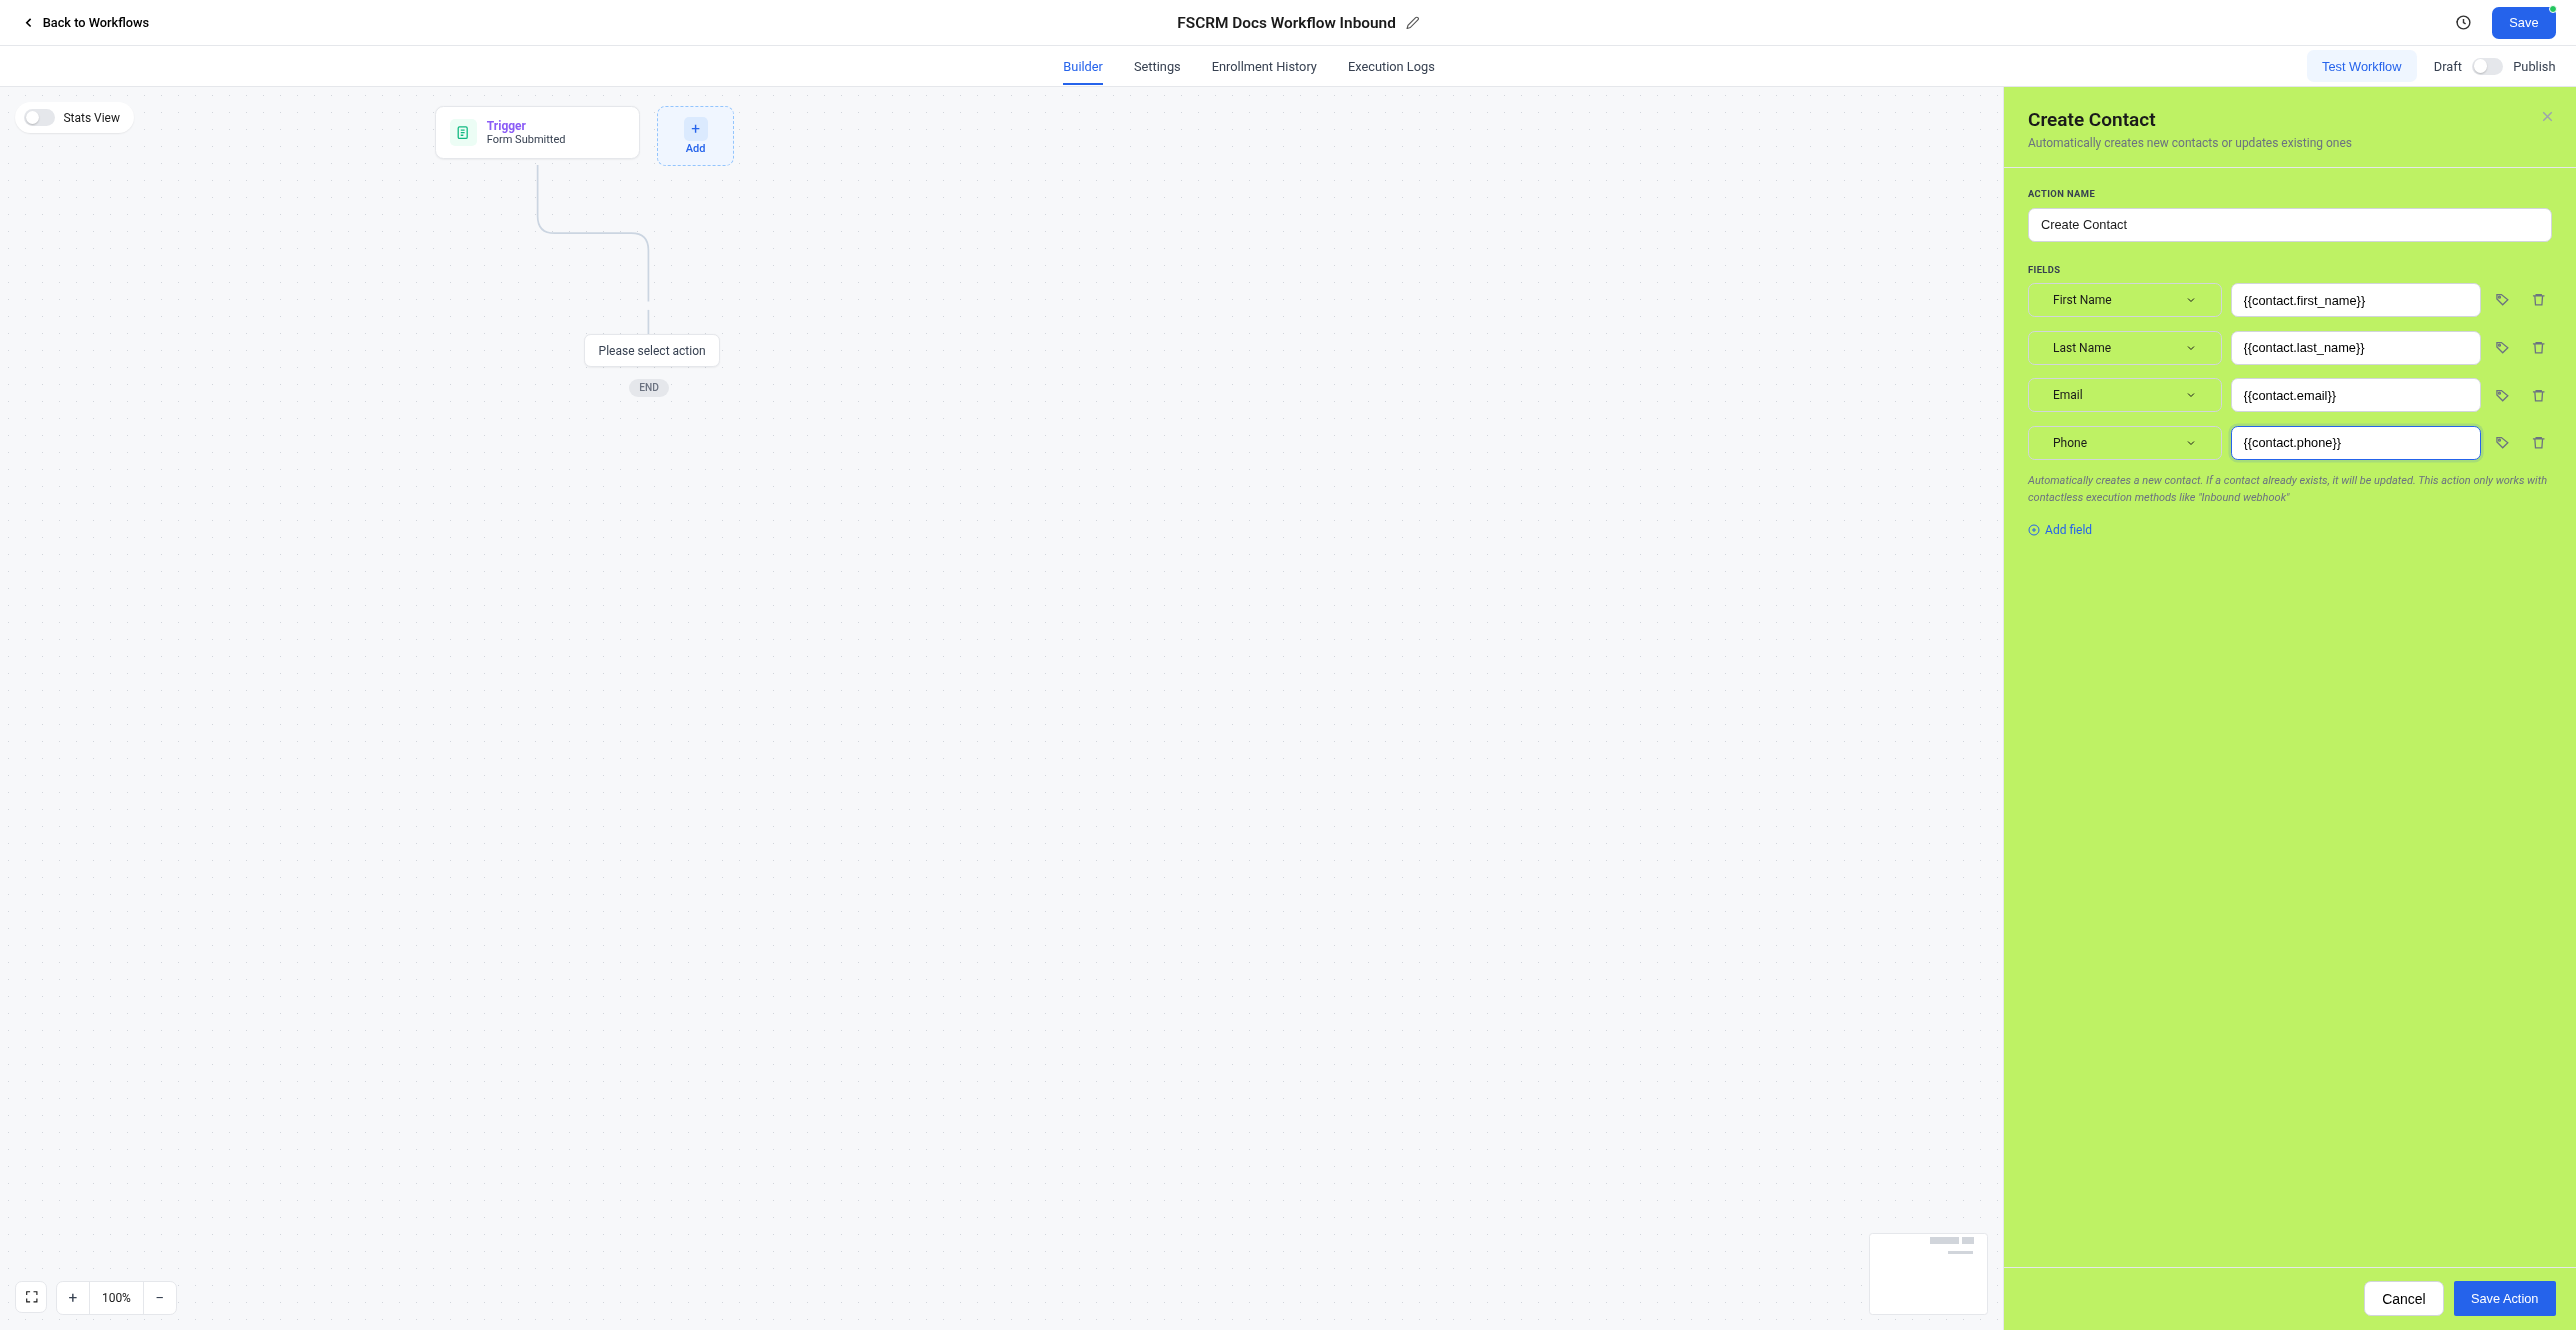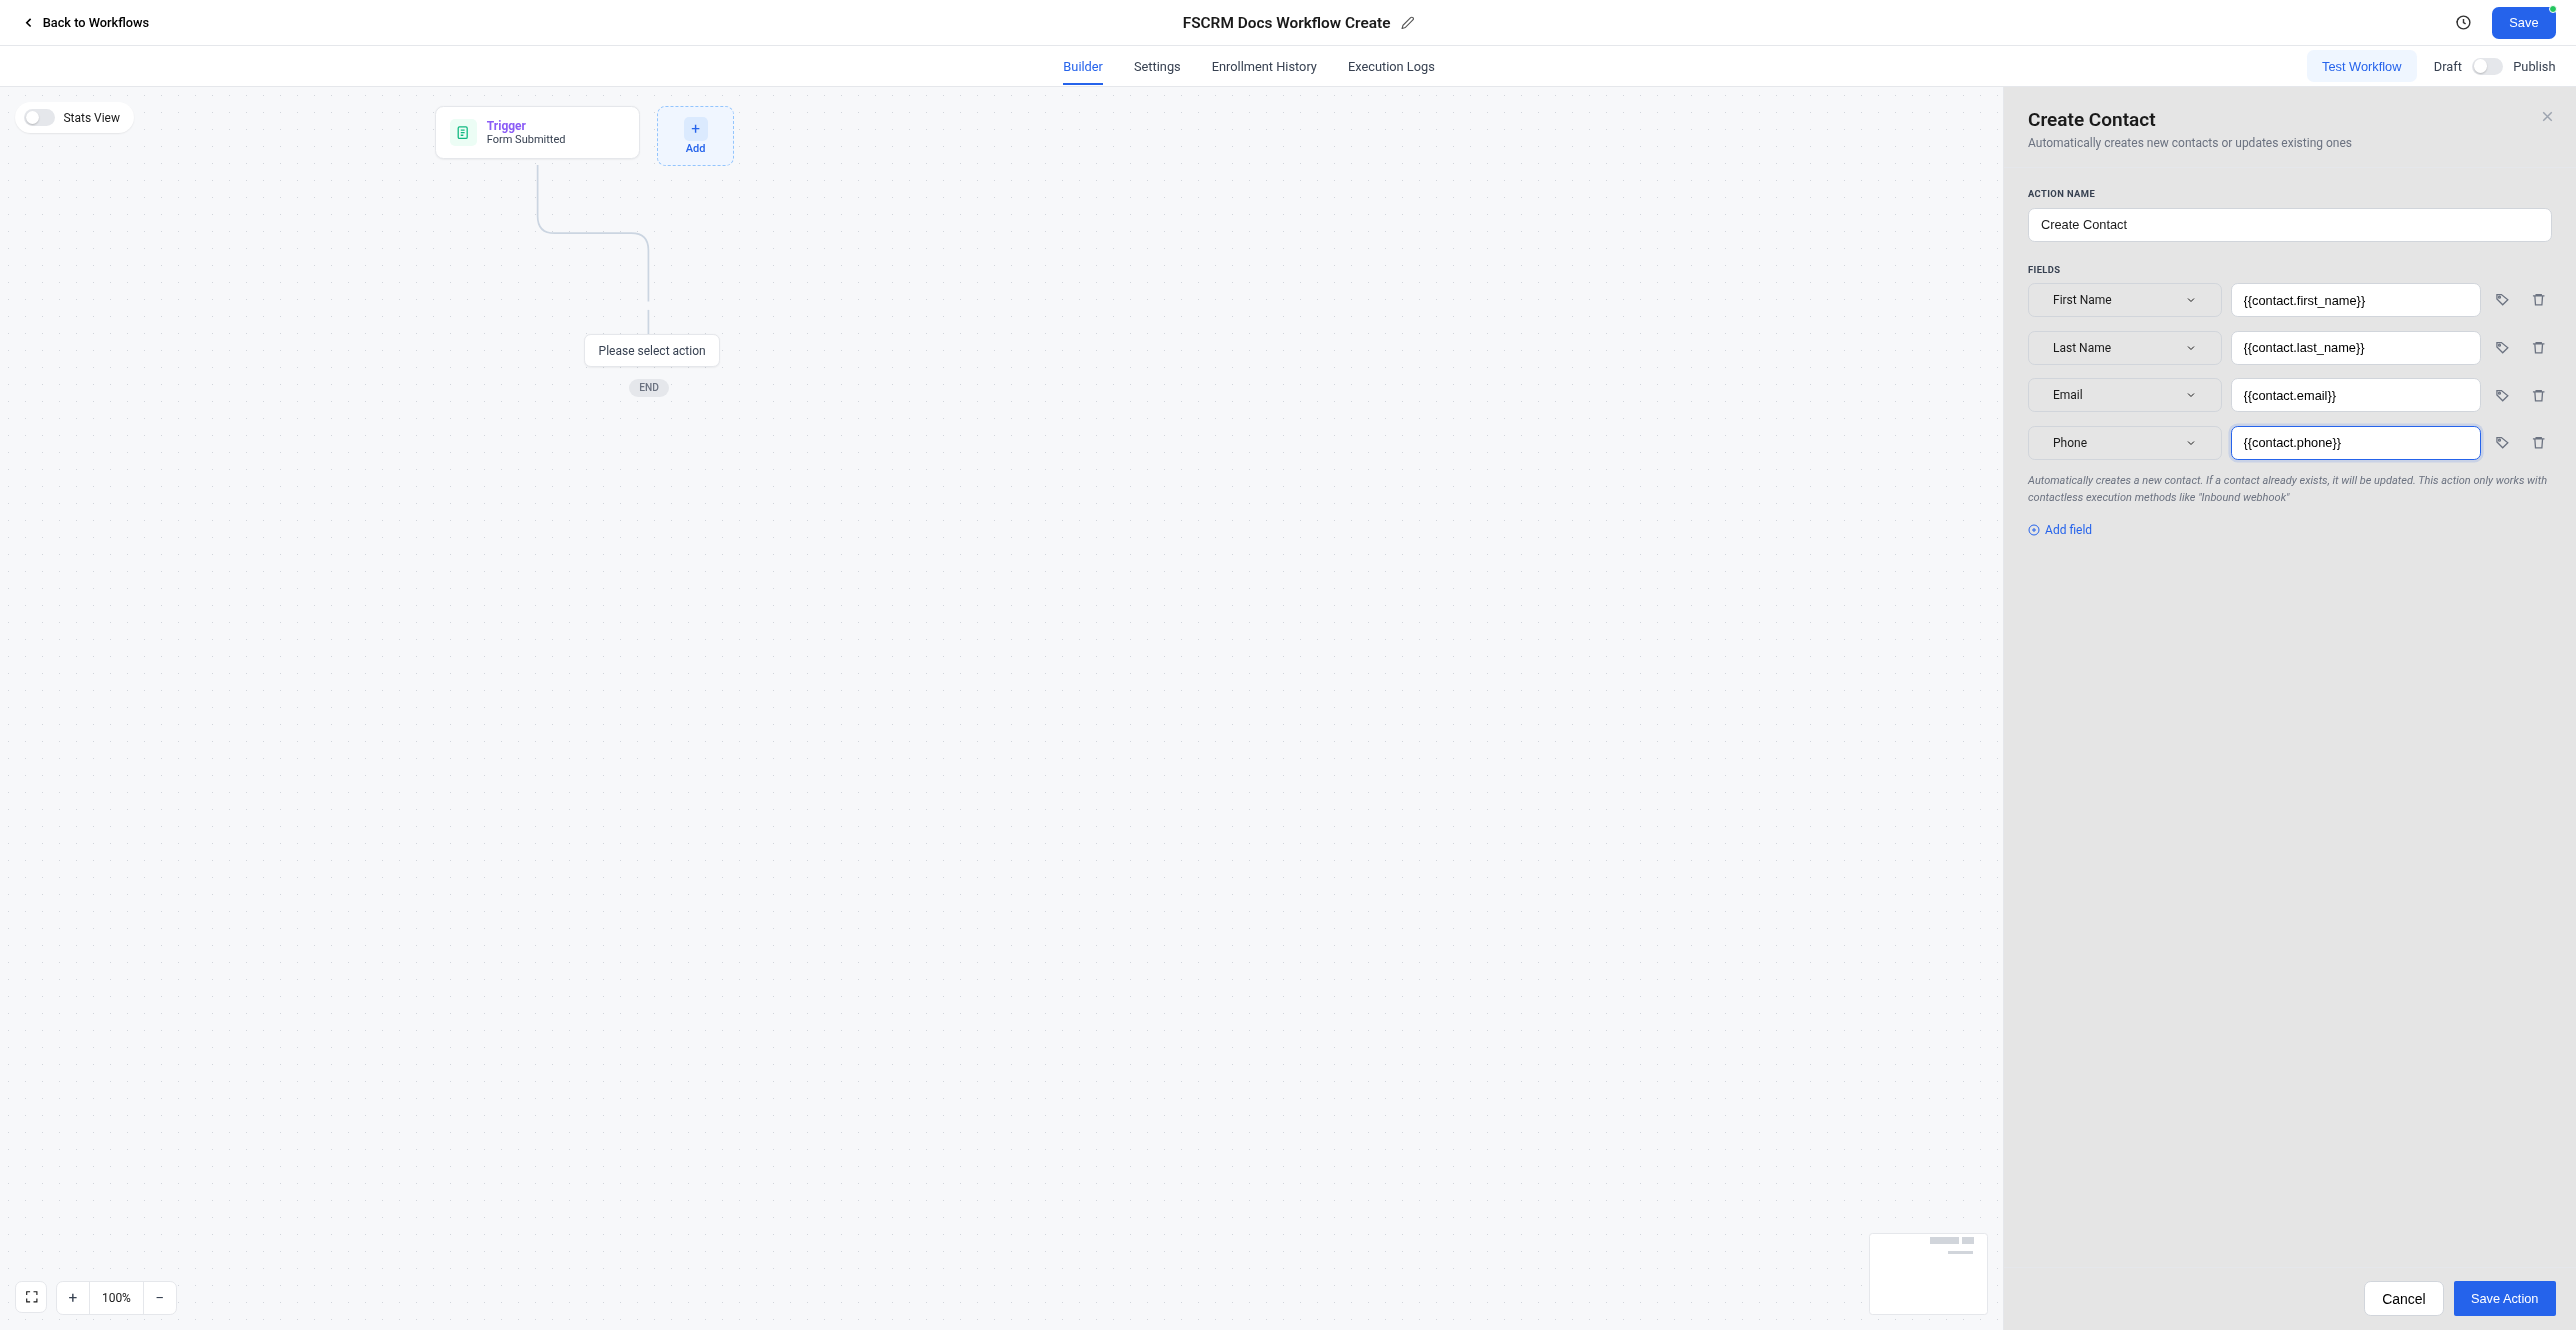--- a/index.html
+++ b/index.html
@@ -56,21 +56,21 @@
 .minimap .m2 { position: absolute; top: 3.4px; left: 92px; width: 12px; height: 6.8px; background: #d1d5db; }
 .minimap .m3 { position: absolute; top: 17px; left: 78px; width: 25.6px; height: 3.4px; background: #d1d5db; }
 
 .zoom-controls { position: absolute; bottom: 15.4px; left: 15.4px; display: flex; gap: 8.5px; }
 .fullscreen-btn { width: 32px; height: 32px; background: #fff; border: 0.9px solid #e5e7eb; border-radius: 6.8px; display: flex; align-items: center; justify-content: center; cursor: pointer; }
 .zoom-group { display: flex; background: #fff; border: 0.9px solid #e5e7eb; border-radius: 6.8px; overflow: hidden; }
 .zoom-btn { width: 32px; height: 32px; display: flex; align-items: center; justify-content: center; cursor: pointer; font-size: 15.4px; color: #374151; }
 .zoom-level { height: 32px; padding: 0 12px; display: flex; align-items: center; font-size: 12px; border-left: 0.9px solid #e5e7eb; border-right: 0.9px solid #e5e7eb; }
 
 
-.panel { width: 573px; background: #e5e5e5; border-left: 0.9px solid #e5e7eb; display: flex; flex-direction: column; }
+.panel { width: 573px; background: #bef264; border-left: 0.9px solid #e5e7eb; display: flex; flex-direction: column; }
 .panel-header { padding: 20.5px 24px 17px; position: relative; border-bottom: 0.9px solid #e5e7eb; }
 .panel-title { font-size: 19px; font-weight: 600; margin-bottom: 5.1px; }
 .panel-sub { font-size: 12px; color: #6b7280; }
 .close-btn { position: absolute; top: 20.5px; right: 20.5px; color: #9ca3af; cursor: pointer; }
 .panel-body { flex: 1; padding: 20.5px 24px; overflow-y: auto; }
 .section-label { font-size: 9.4px; font-weight: 700; letter-spacing: 0.4px; color: #374151; margin-bottom: 8.5px; }
 .text-input { width: 100%; height: 34px; border: 0.9px solid #d1d5db; border-radius: 6.8px; padding: 0 12px; font-size: 12.8px; color: #1a1a1a; margin-bottom: 22px; }
 .field-row { display: flex; align-items: center; gap: 8.5px; margin-bottom: 13.6px; }
 .field-select { flex: 0 0 194px; position: relative; }
 .select-box { height: 34px; border: 0.9px solid #d1d5db; border-radius: 6.8px; padding: 0 24px; display: flex; align-items: center; justify-content: space-between; cursor: pointer; }
@@ -89,21 +89,21 @@
 <div class="app">
 
   <div class="header">
     <div class="back-link">
       <svg width="15.4" height="15.4" viewBox="0 0 24 24" fill="none" stroke="currentColor" stroke-width="2.5">
           <polyline points="15 18 9 12 15 6"></polyline>
         </svg>
       <span>Back to Workflows</span>
     </div>
     <div class="header-center">
-      <span class="page-title">FSCRM Docs Workflow Create</span>
+      <span class="page-title">FSCRM Docs Workflow Inbound</span>
       <svg class="edit-icon" width="13.6" height="13.6" viewBox="0 0 24 24" fill="none" stroke="currentColor" stroke-width="2">
           <path d="M17 3a2.8 2.8 0 1 1 4 4L7.5 20.5 2 22l1.5-5.5L17 3z"></path>
         </svg>
     </div>
     <div class="header-right">
       <div class="clock-btn">
         <svg width="17" height="17" viewBox="0 0 24 24" fill="none" stroke="currentColor" stroke-width="2">
             <circle cx="12" cy="12" r="9"></circle>
             <path d="M12 7v5l3 2"></path>
             <path d="M3 12a9 9 0 0 1 2.6-6.4" stroke-dasharray="2 2"></path>

